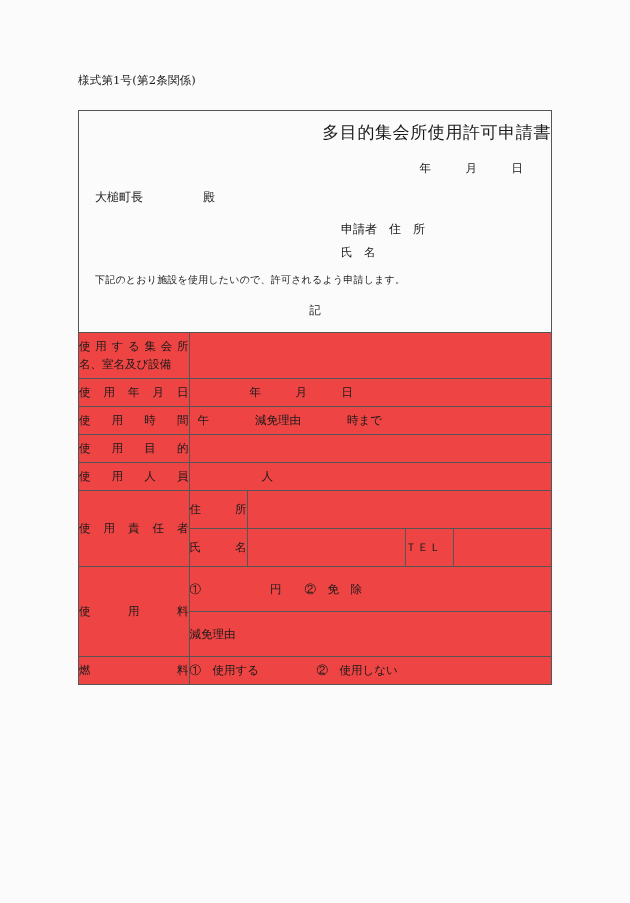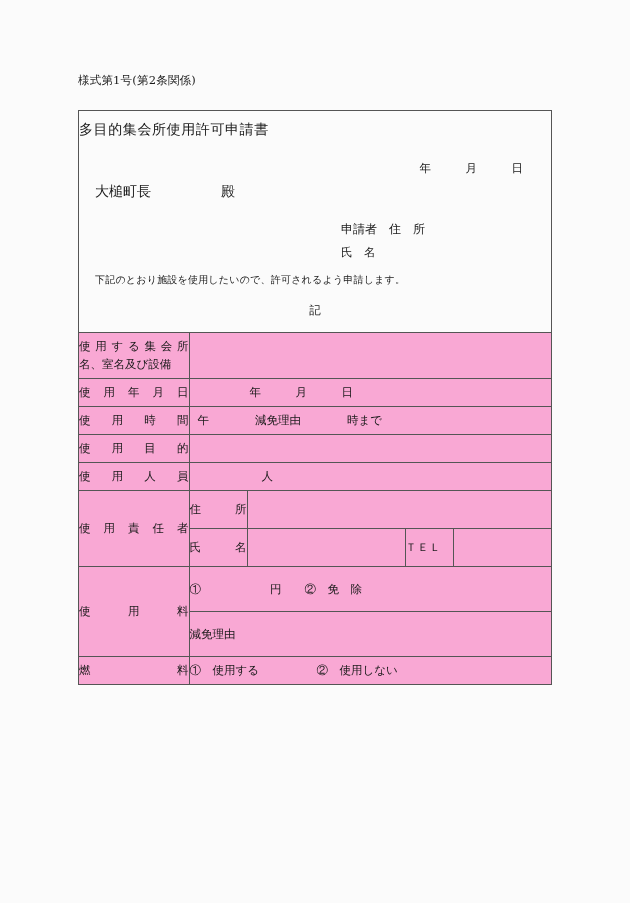--- a/index.html
+++ b/index.html
@@ -49,36 +49,36 @@
   .preamble {
     position: relative;
     height: 221px;
     box-sizing: border-box;
   }
   .doc-title {
     position: absolute;
     top: 10px;
     left: 0;
     right: 0;
-    text-align: left;
-    font-size: 14px;
+    text-align: right;
+    font-size: 17px;
     letter-spacing: 0.6px;
   }
   .date-line {
     position: absolute;
     top: 50px;
     right: 28px;
     font-size: 11.5px;
     white-space: pre;
   }
   .addressee {
     position: absolute;
-    top: 72px;
+    top: 78px;
     left: 16px;
-    font-size: 14px;
+    font-size: 12px;
     white-space: pre;
   }
   .applicant-addr {
     position: absolute;
     top: 110px;
     left: 262px;
     font-size: 12px;
     white-space: pre;
   }
   .applicant-name {
@@ -109,21 +109,21 @@
   table.form-table {
     width: 100%;
     border-collapse: collapse;
     table-layout: fixed;
     font-size: 11.5px;
   }
   table.form-table td {
     border: 1px solid #555;
     padding: 0;
     vertical-align: middle;
-    background: #f9a8d4;
+    background: #ef4444;
   }
   
   table.form-table td:first-child {
     border-left: none;
   }
   table.form-table td:last-child {
     border-right: none;
   }
 
   .lbl {

